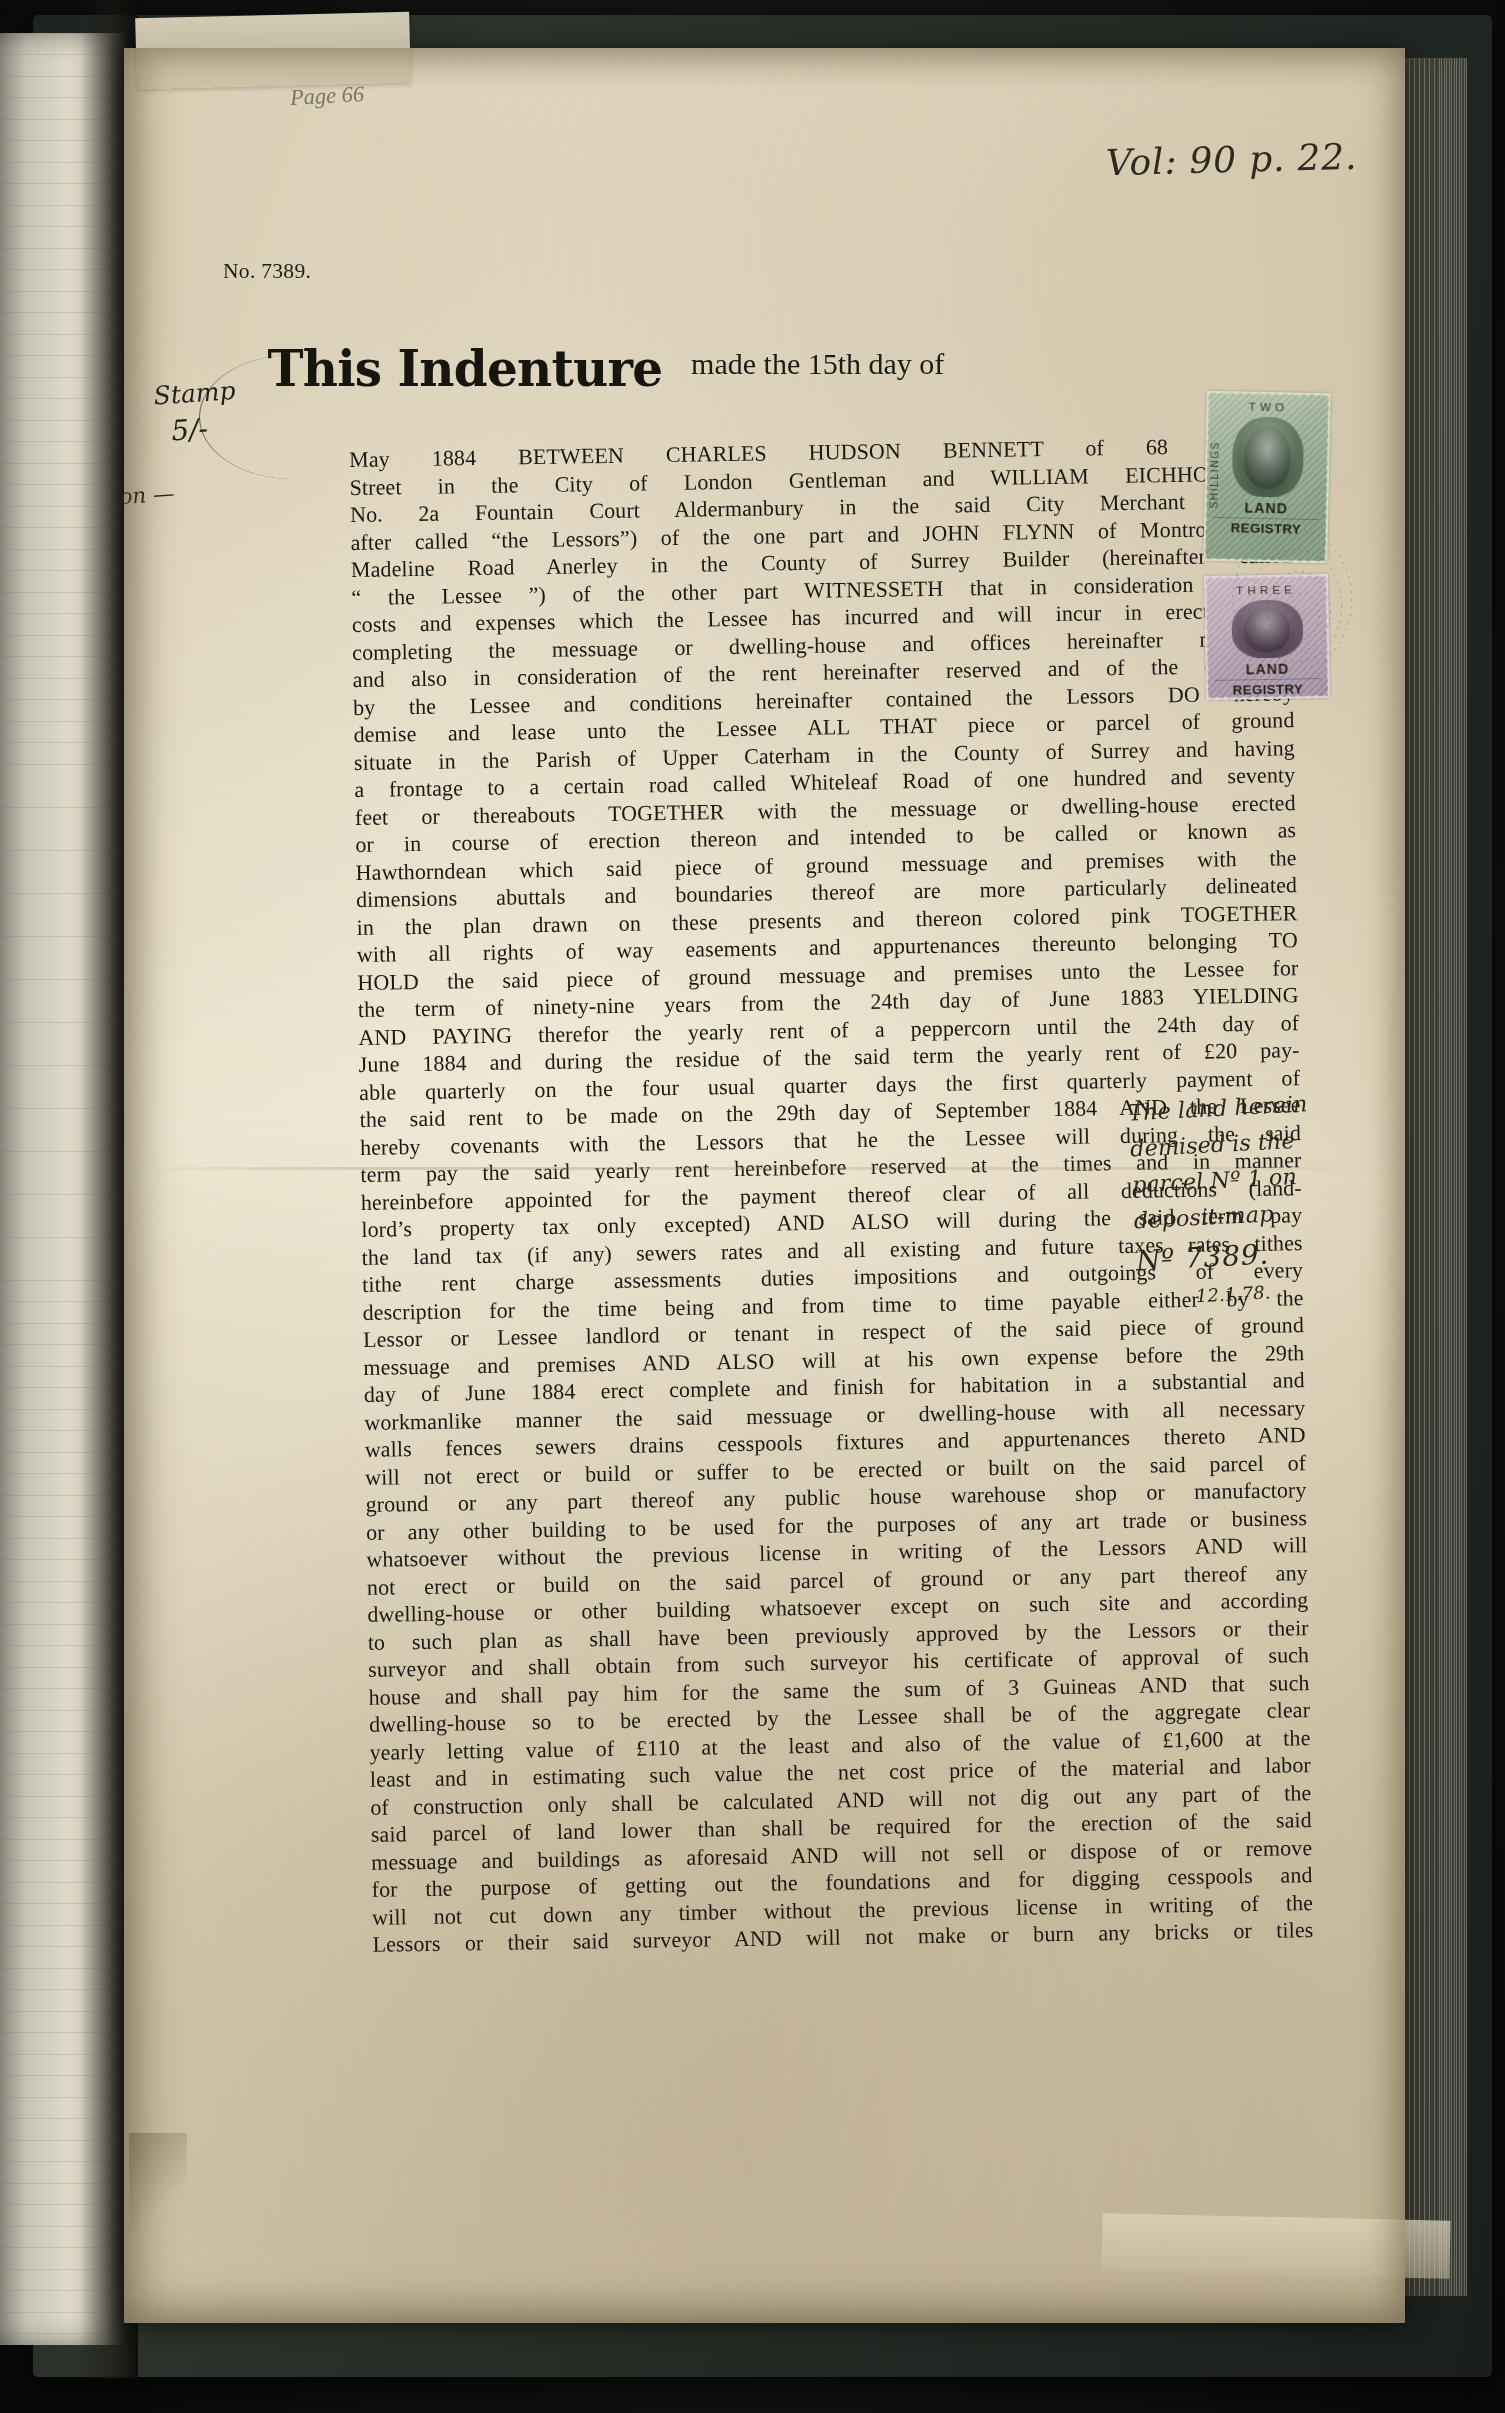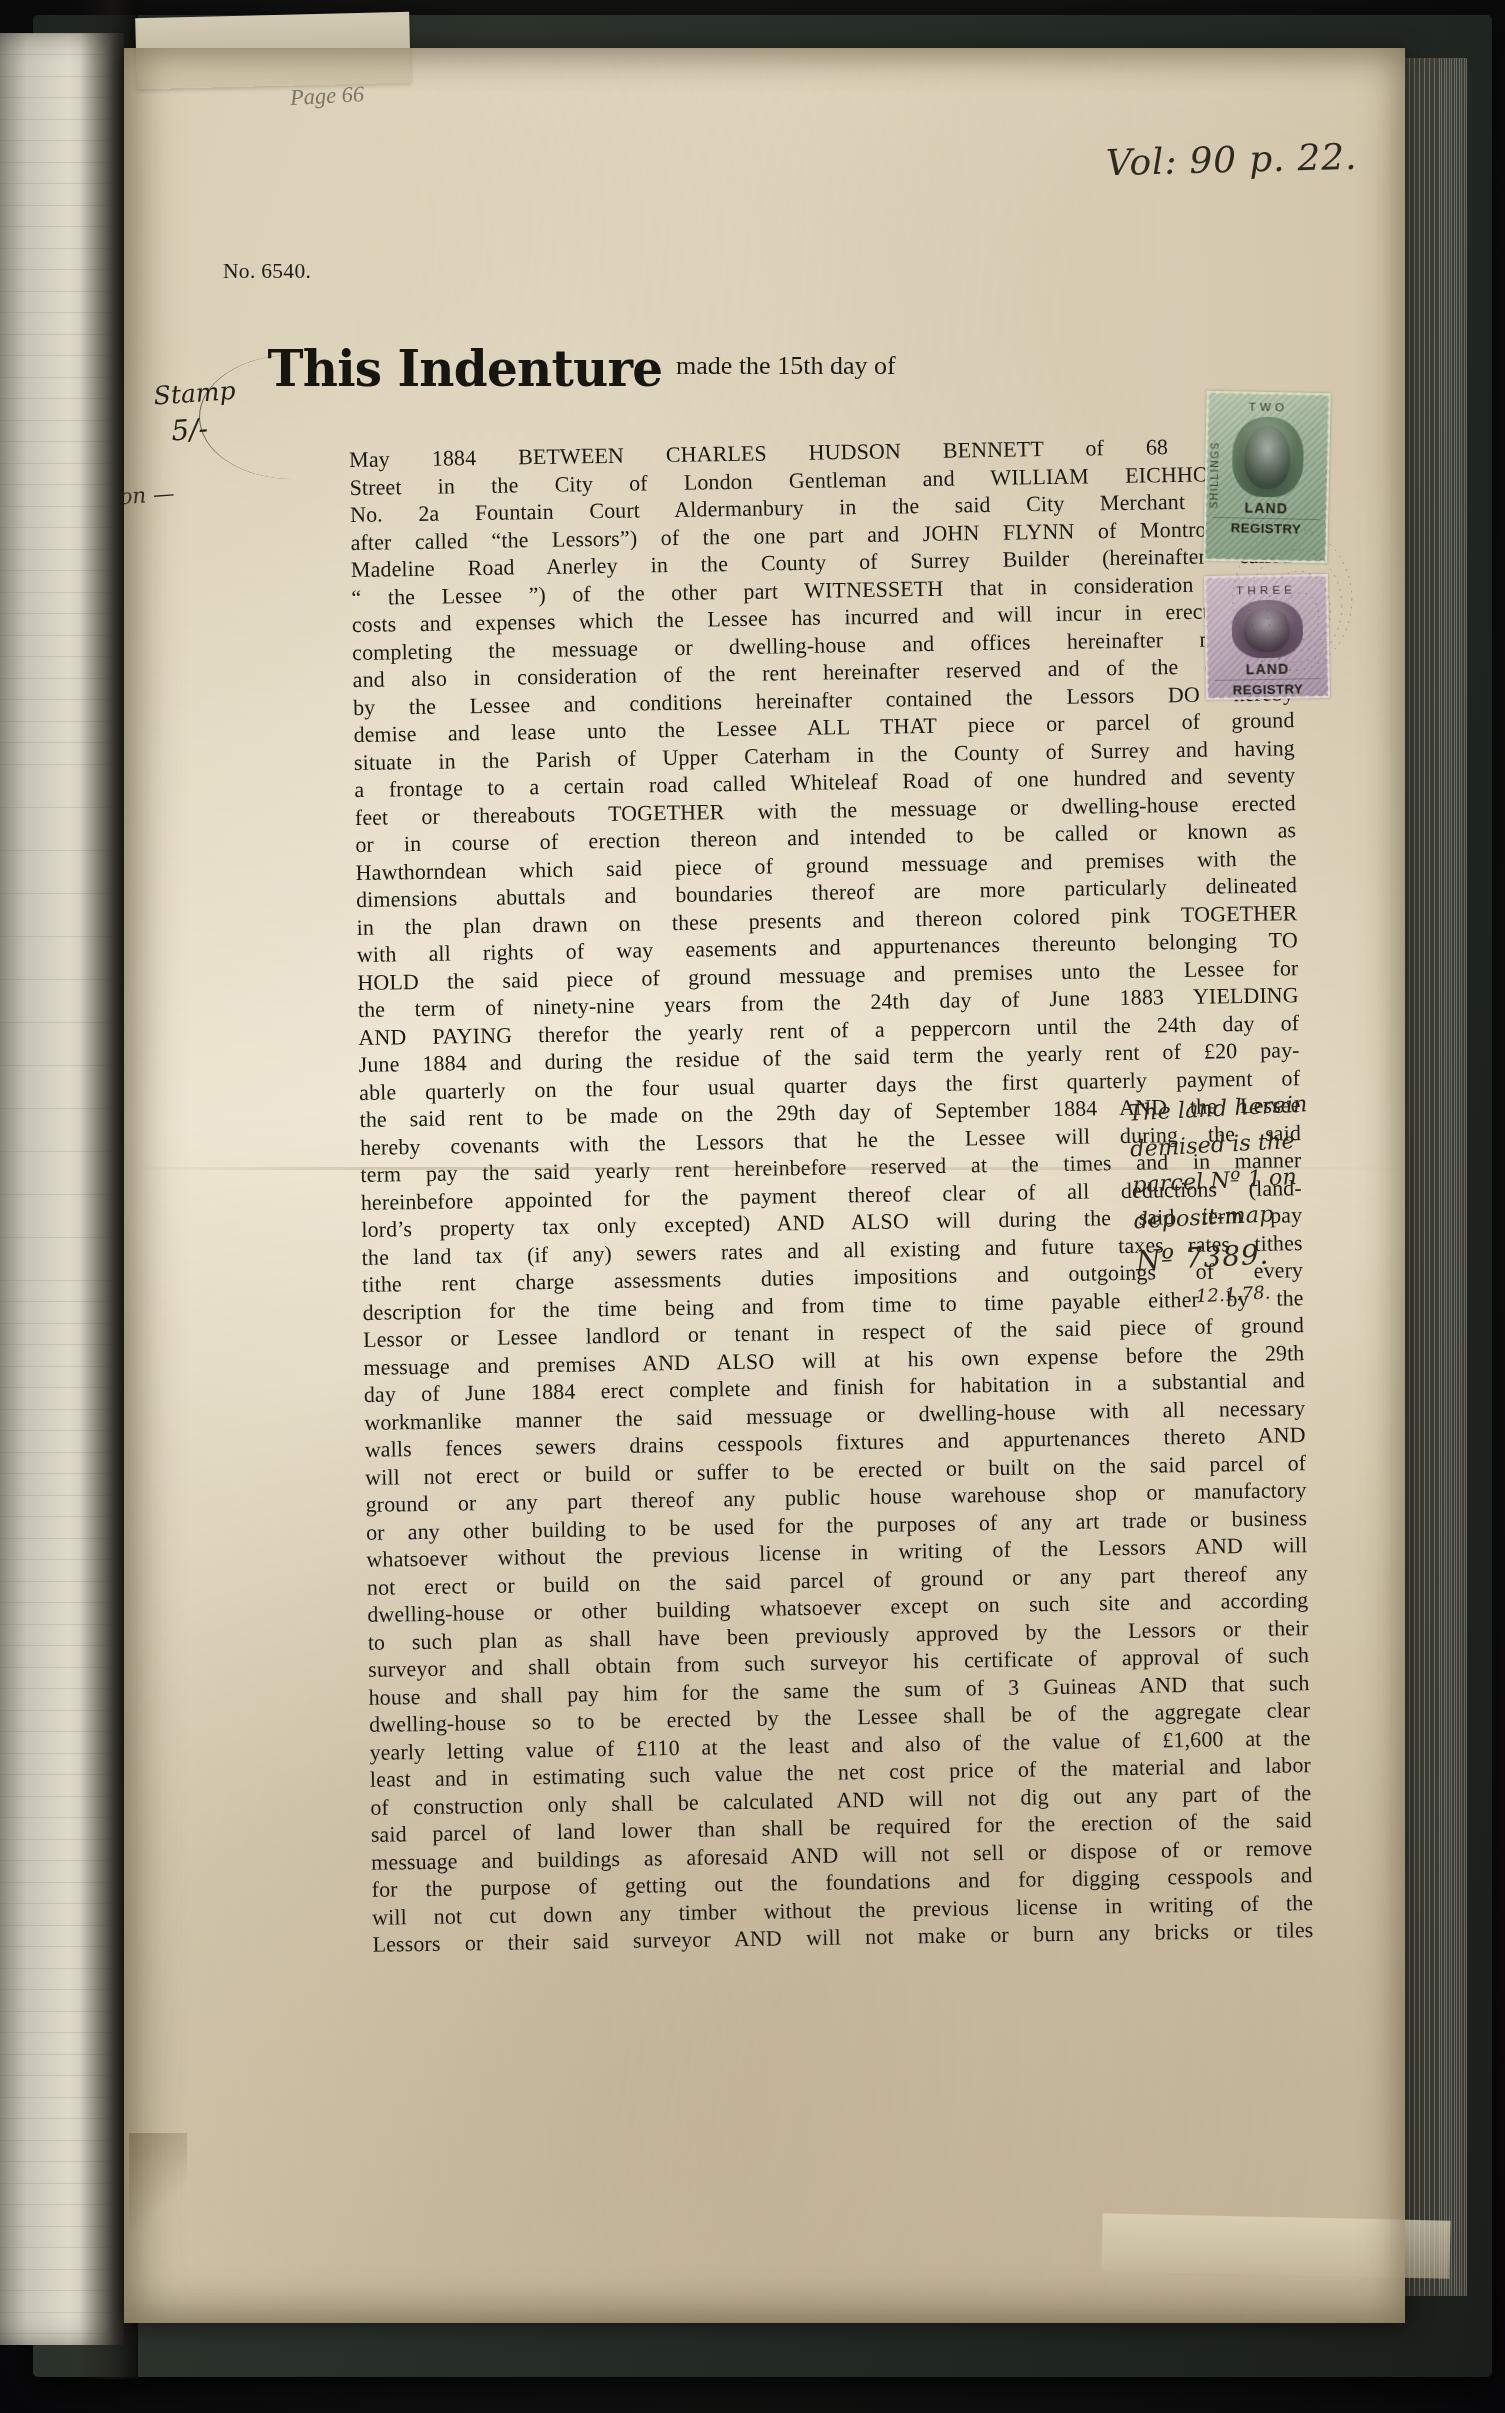--- a/index.html
+++ b/index.html
@@ -185,22 +185,23 @@
     display: inline-block;
     font-family: "DejaVu Serif", serif;
     font-weight: bold;
     font-size: 51px;
     letter-spacing: -0.8px;
     color: #17150f;
     transform: scaleX(.95);
   }
   .made-the {
     display: inline-block;
-    font-size: 26px;
+    font-size: 30px;
     color: #1c1a14;
+    margin-left: 15px;
     vertical-align: 11.6px;
   }
 
   
   .body-text {
     position: absolute;
     left: 225px;
     top: 398px;
     width: 941px;
     font-size: 22px;
@@ -380,21 +381,21 @@
 
 <div class="leaf">
 
   <div class="grain"></div>
 
   <div class="tape"></div>
   <div class="archive-note">Page 66</div>
 
   <div class="vol-ref">Vol: 90 p. 22.</div>
 
-  <div class="doc-no">No. 6540.</div>
+  <div class="doc-no">No. 7389.</div>
 
   <div class="stamp-arc"></div>
   <div class="stamp-note">
     <div class="l1">Stamp</div>
     <div class="l2">5/-</div>
     <div class="l0">on —</div>
   </div>
 
   <div class="heading-wrap">
     <span class="indenture-title">This Indenture</span>

